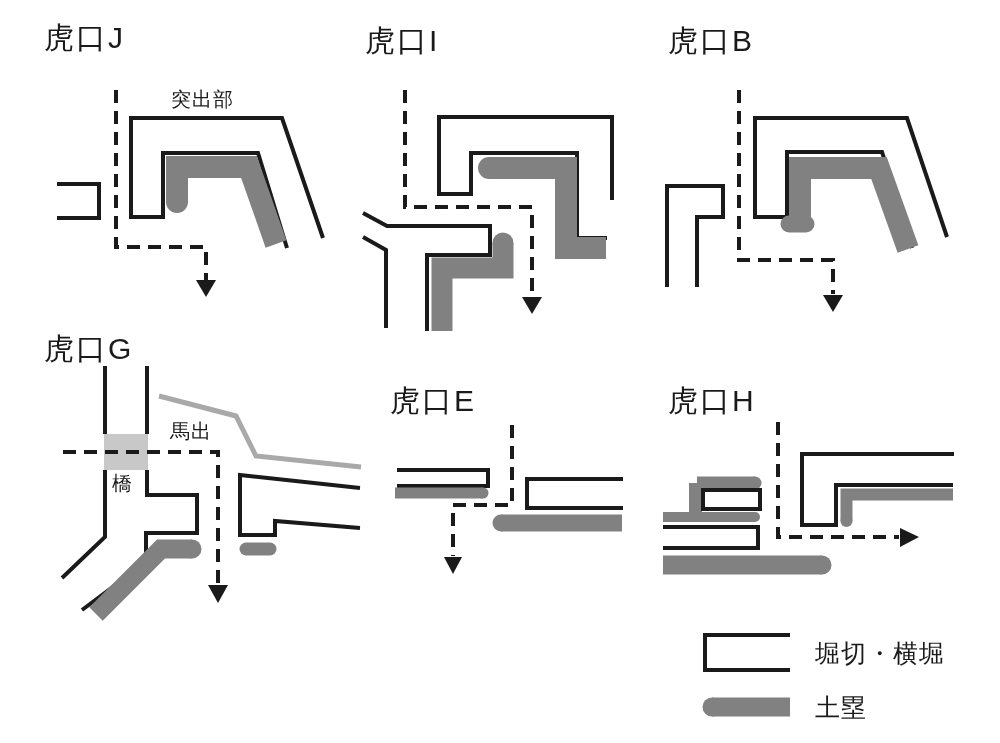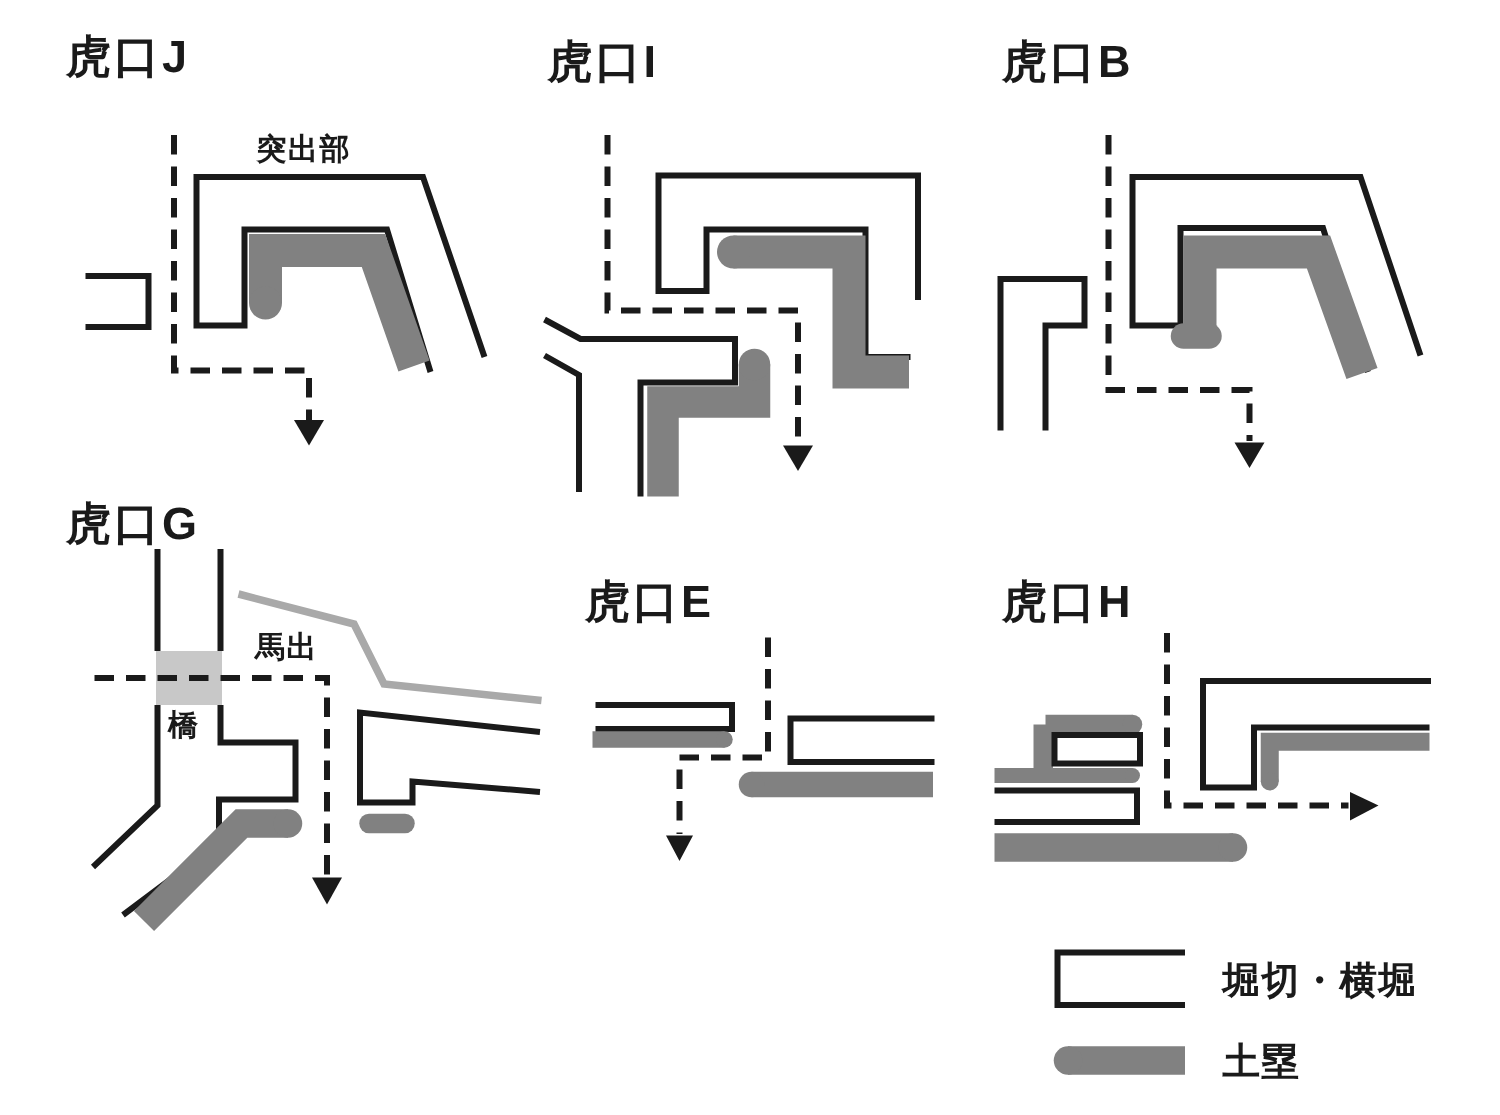--- a/index.html
+++ b/index.html
@@ -1,17 +1,17 @@
 <!DOCTYPE html>
 <html style="--bg: #ffffff; --outline: #1a1a1a; --earthwork: #818181; --bridge_fill: #c8c8c8; --slope_line: #a9a9a9;"><head>
 <meta charset="utf-8">
 <style>
   html,body{margin:0;padding:0;background:#fff;}
   .stage{position:relative;width:1000px;height:743px;background:var(--bg,#fff);overflow:hidden;
-         font-family:"Liberation Sans", sans-serif;font-weight:bold;}
+         font-family:"Liberation Sans", sans-serif;}
   svg{display:block;}
   .ln{fill:none;stroke:var(--outline,#1a1a1a);stroke-width:4;stroke-linejoin:miter;}
   .dash{fill:none;stroke:var(--outline,#1a1a1a);stroke-width:4;stroke-dasharray:13 8;}
   .arrow{fill:var(--outline,#1a1a1a);stroke:none;}
   .gray{fill:none;stroke:var(--earthwork,#818181);stroke-linejoin:miter;}
   .grayfill{fill:var(--earthwork,#818181);stroke:none;}
   .bridge{fill:var(--bridge_fill,#c8c8c8);stroke:none;}
   .slope{fill:none;stroke:var(--slope_line,#a9a9a9);stroke-width:5;}
   text{fill:var(--outline,#1a1a1a);}
   .title{font-size:30px;letter-spacing:2px;}

